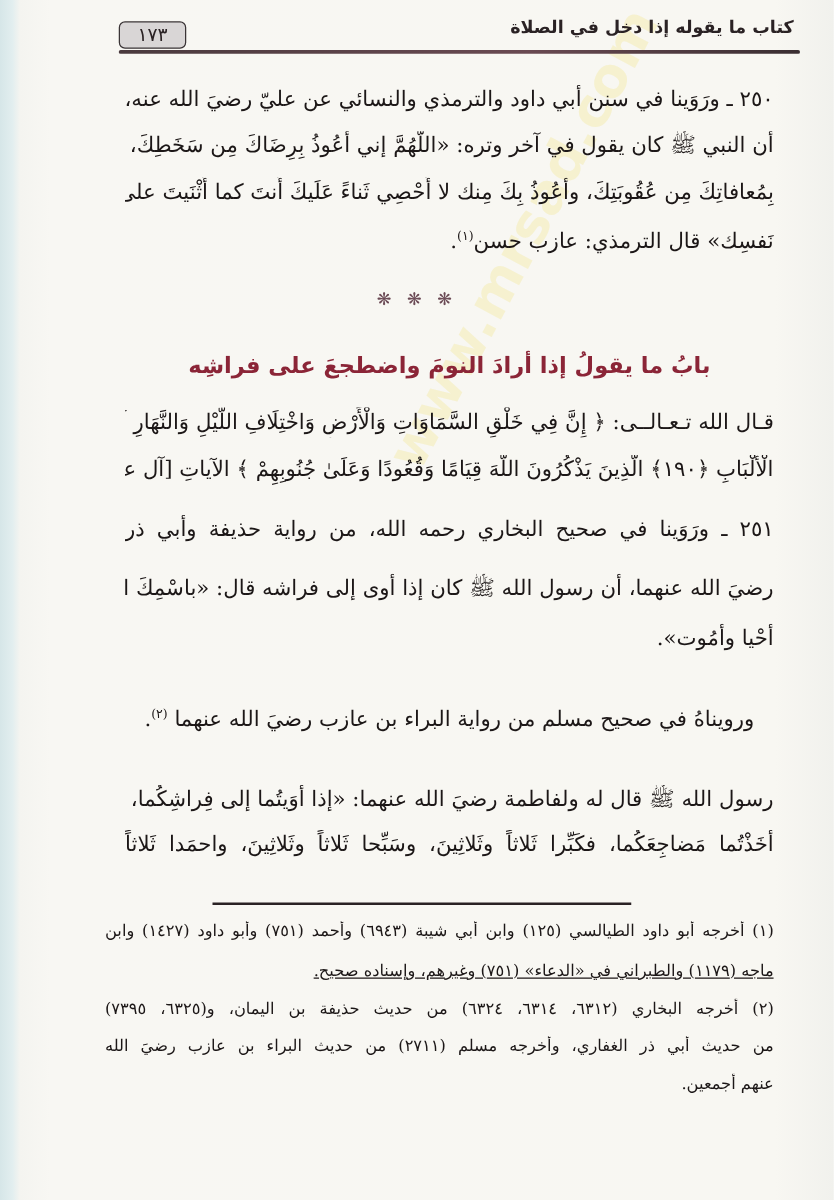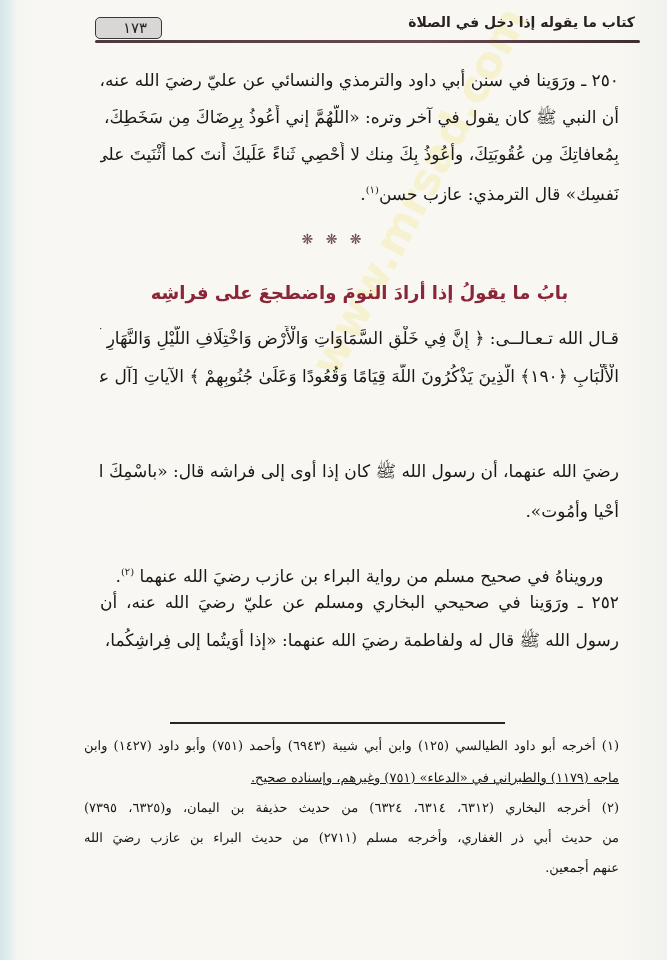--- a/index.html
+++ b/index.html
@@ -40,21 +40,20 @@
       height: 20px;
       border: 1.5px solid #3a3436;
       border-radius: 5px;
       background: #d9d6d6;
       font-family: "DejaVu Sans", "Liberation Sans", sans-serif;
       font-size: 15px;
       line-height: 20px;
       text-align: center;
       color: #2a2224;
       direction: ltr;
-      padding-left: 13px;
     }
     .head-rule {
       position: absolute;
       top: 40px;
       left: 95px;
       width: 545px;
       height: 3px;
       background: linear-gradient(to right, #4a3a3e, #6a4a52 60%, #3a2e32);
       border-radius: 2px;
     }
@@ -148,26 +147,27 @@
   <div class="line" style="top:142px;">بِمُعافاتِكَ مِن عُقُوبَتِكَ، وأعُوذُ بِكَ مِنك لا أُحْصِي ثَناءً عَلَيكَ أَنتَ كما أَثْنَيتَ على</div>
   <div class="line last" style="top:178px;"><span>نَفسِك» قال الترمذي: عازب حسن</span><span class="fn-marker">(١)</span><span>.</span></div>
 
   <div class="stars">❋ ❋ ❋</div>
 
   <div class="section-title">بابُ ما يقولُ إذا أرادَ النومَ واضطجعَ على فراشِه</div>
 
   <div class="line quran" style="top:326px;">قـال الله تـعـالــى: ﴿ إِنَّ فِي خَلْقِ السَّمَاوَاتِ وَالْأَرْضِ وَاخْتِلَافِ اللَّيْلِ وَالنَّهَارِ لَآيَاتٍ لِأُولِي</div>
   <div class="line quran last" style="top:364px;">الْأَلْبَابِ ﴿١٩٠﴾ الَّذِينَ يَذْكُرُونَ اللَّهَ قِيَامًا وَقُعُودًا وَعَلَىٰ جُنُوبِهِمْ ﴾ الآياتِ [آل عمران: ١٩٠ ـ ١٩١].</div>
 
+  <div class="line" style="top:412px;">٢٥١ ـ ورَوَينا في صحيح البخاري رحمه الله، من رواية حذيفة وأبي ذر</div>
   <div class="line" style="top:459px;">رضيَ الله عنهما، أن رسول الله ﷺ كان إذا أوى إلى فراشه قال: «باسْمِكَ اللَّهُمَّ</div>
   <div class="line last" style="top:499px;">أحْيا وأمُوت».</div>
   <div class="line centered" style="top:540px;"><span>ورويناهُ في صحيح مسلم من رواية البراء بن عازب رضيَ الله عنهما</span> <span class="fn-marker">(٢)</span><span>.</span></div>
 
-  <div class="line" style="top:590px;">٢٥٢ ـ ورَوَينا في صحيحي البخاري ومسلم عن عليّ رضيَ الله عنه، أن</div>
   <div class="line" style="top:628px;">رسول الله ﷺ قال له ولفاطمة رضيَ الله عنهما: «إذا أوَيتُما إلى فِراشِكُما، أو إذا</div>
+  <div class="line" style="top:664px;">أخَذْتُما مَضاجِعَكُما، فكَبِّرا ثَلاثاً وثَلاثِينَ، وسَبِّحا ثَلاثاً وثَلاثِينَ، واحمَدا ثَلاثاً</div>
 
   <div class="footnote-rule"></div>
   <div class="fn-line" style="top:737px;">(١) أخرجه أبو داود الطيالسي (١٢٥) وابن أبي شيبة (٦٩٤٣) وأحمد (٧٥١) وأبو داود (١٤٢٧) وابن</div>
   <div class="fn-line last" style="top:769px;text-decoration:underline;">ماجه (١١٧٩) والطبراني في «الدعاء» (٧٥١) وغيرهم، وإسناده صحيح.</div>
   <div class="fn-line" style="top:799px;">(٢) أخرجه البخاري (٦٣١٢، ٦٣١٤، ٦٣٢٤) من حديث حذيفة بن اليمان، و(٦٣٢٥، ٧٣٩٥)</div>
   <div class="fn-line" style="top:829px;">من حديث أبي ذر الغفاري، وأخرجه مسلم (٢٧١١) من حديث البراء بن عازب رضيَ الله</div>
   <div class="fn-line last" style="top:859px;">عنهم أجمعين.</div>
 
 </div>
 

